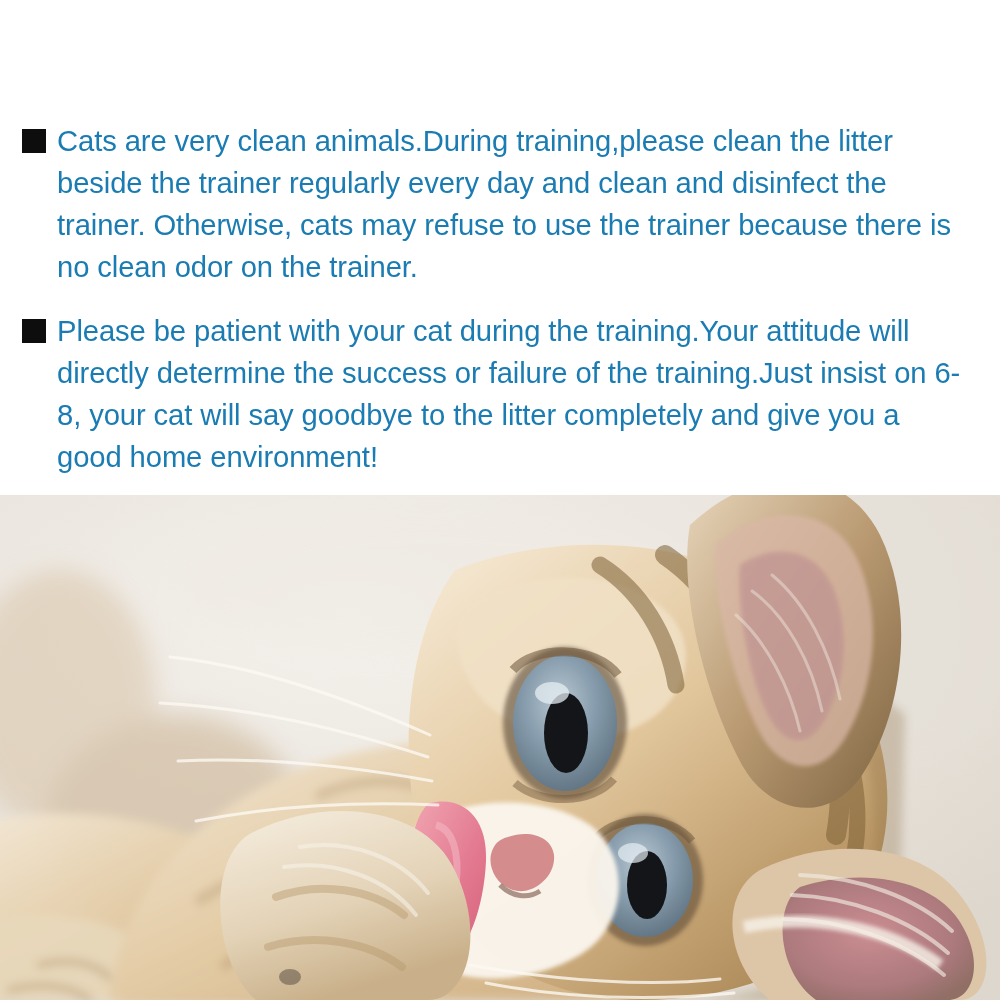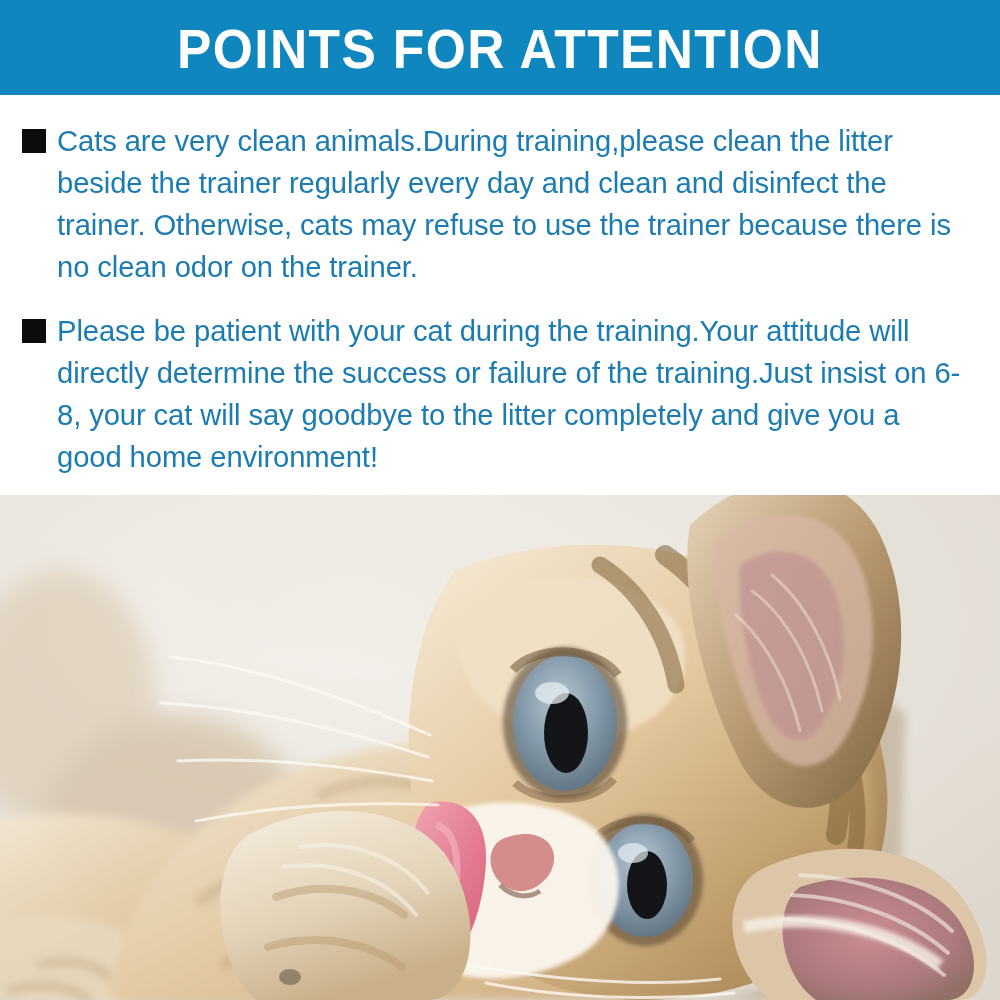--- a/index.html
+++ b/index.html
@@ -89,23 +89,20 @@
     overflow: hidden;
     background: #ece7e1;
   }
   .photo svg { display: block; width: 1000px; height: 505px; }
 </style>
 </head>
 <body>
 
 <div class="page">
 
-  <div class="banner">
-    <div class="banner-title">POINTS FOR ATTENTION</div>
-  </div>
 
   <div class="notes">
 
     <div class="note-item">
       <span class="bullet"></span>
       <span class="note-text">Cats are very clean animals.During training,please clean the litter beside the trainer regularly every day and clean and disinfect the trainer. Otherwise, cats may refuse to use the trainer because there is no clean odor on the trainer.</span>
     </div>
 
     <div class="note-item">
       <span class="bullet"></span>

